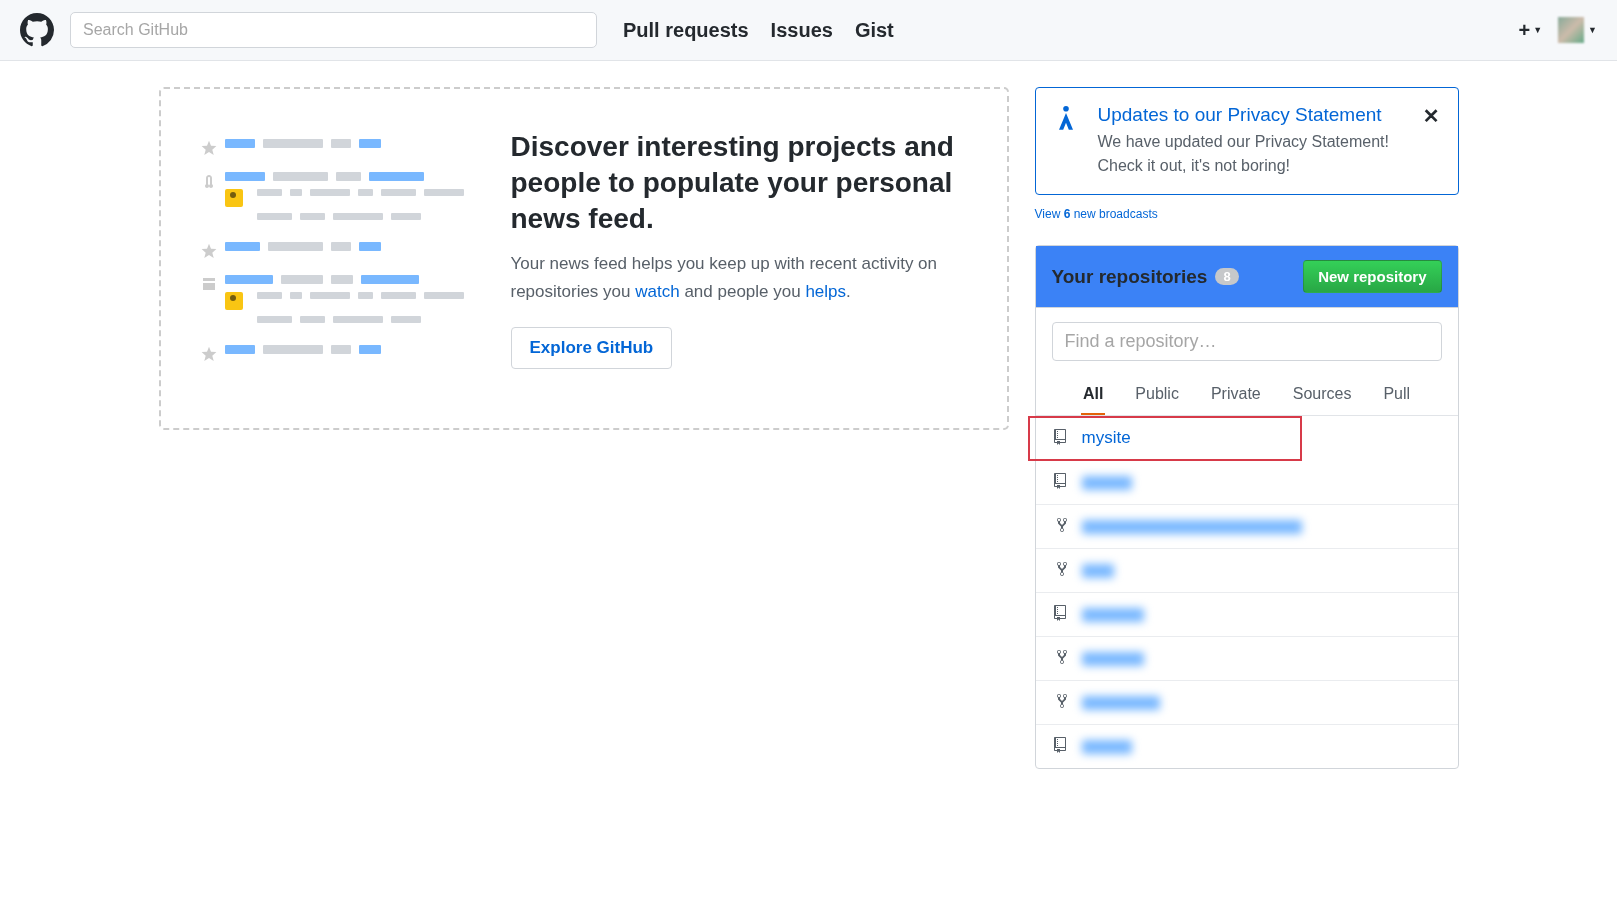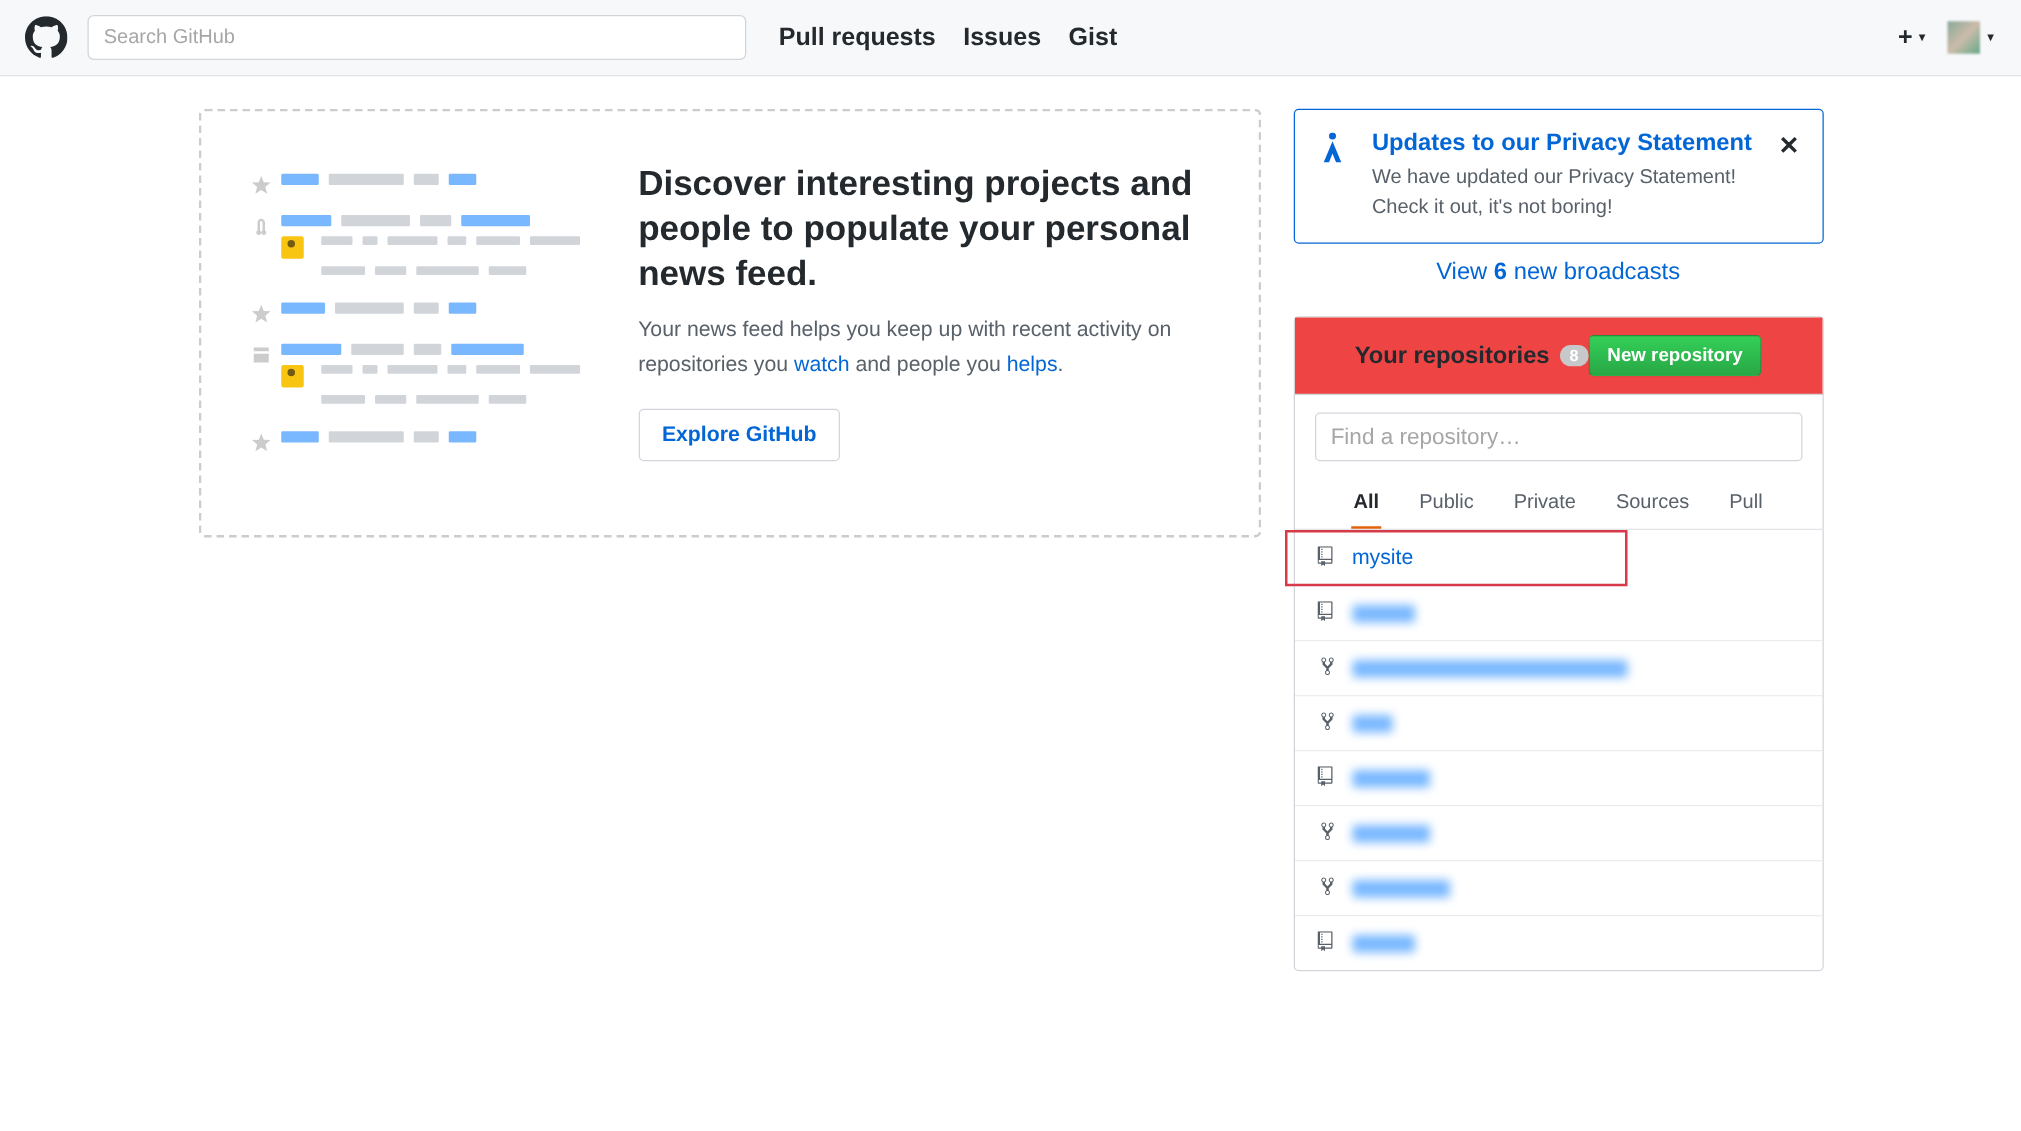--- a/index.html
+++ b/index.html
@@ -30,27 +30,27 @@
 .avatar-mini{width:18px;height:18px;background:#f9c513;border-radius:2px;margin-right:6px;display:inline-block;vertical-align:top;position:relative}
 .avatar-mini::after{content:"";position:absolute;top:3px;left:5px;width:6px;height:6px;background:#735c0f;border-radius:50%}
 .discover-content{flex:1}
 .discover-title{font-size:28px;font-weight:600;line-height:1.28;color:#24292e;margin-bottom:14px}
 .discover-desc{font-size:17px;color:#586069;line-height:1.6;margin-bottom:22px}
 .discover-desc a{color:#0366d6;text-decoration:none}
 .btn-outline{display:inline-block;padding:10px 18px;border:1px solid #d1d5da;border-radius:4px;color:#0366d6;font-weight:600;font-size:17px;background:#fff;text-decoration:none}
 .notice-box{border:1px solid #0366d6;border-radius:4px;padding:16px 18px;display:flex;gap:18px;align-items:flex-start;margin-bottom:12px}
 .notice-icon{color:#0366d6;width:26px;flex-shrink:0;margin-top:2px}
 .notice-body{flex:1}
-.notice-title{color:#0366d6;font-weight:700;font-size:19px;margin-bottom:4px}
+.notice-title{color:#0366d6;font-weight:400;font-size:19px;margin-bottom:4px}
 .notice-text{color:#586069;font-size:16px;line-height:1.5}
 .notice-close{font-size:20px;font-weight:700;cursor:pointer;color:#24292e}
-.broadcasts-link{text-align:center;color:#0366d6;font-size:19px;margin-bottom:24px}
+.broadcasts-link{text-align:left;color:#0366d6;font-size:12px;margin-bottom:24px}
 .broadcasts-link b{color:#0366d6}
 .repos-panel{border:1px solid #d1d5da;border-radius:4px}
-.repos-header{background:#ef4444;padding:14px 16px;display:flex;align-items:center;justify-content:center;border-bottom:1px solid #d1d5da}
+.repos-header{background:#3b82f6;padding:14px 16px;display:flex;align-items:center;justify-content:space-between;border-bottom:1px solid #d1d5da}
 .repos-title{font-size:19px;font-weight:600;display:flex;align-items:center;gap:8px}
 .count-badge{background:#c6c8ca;color:#fff;border-radius:10px;padding:1px 8px;font-size:13px;font-weight:600}
 .btn-green{background:linear-gradient(#34d058,#28a745);color:#fff;border:1px solid rgba(27,31,35,.2);border-radius:4px;padding:7px 14px;font-weight:600;font-size:15px;cursor:pointer}
 .repo-filter{padding:14px 16px}
 .filter-input{width:100%;padding:8px 12px;border:1px solid #d1d5da;border-radius:4px;font-size:18px}
 .filter-input::placeholder{color:#a6a6a6}
 .repo-tabs{display:flex;justify-content:center;gap:28px;padding:0 16px 0;border-bottom:1px solid #e1e4e8}
 .repo-tab{padding:10px 2px;font-size:16px;color:#586069;cursor:pointer;border-bottom:2px solid transparent}
 .repo-tab.active{color:#24292e;font-weight:600;border-bottom-color:#e36209}
 .repo-list{}

